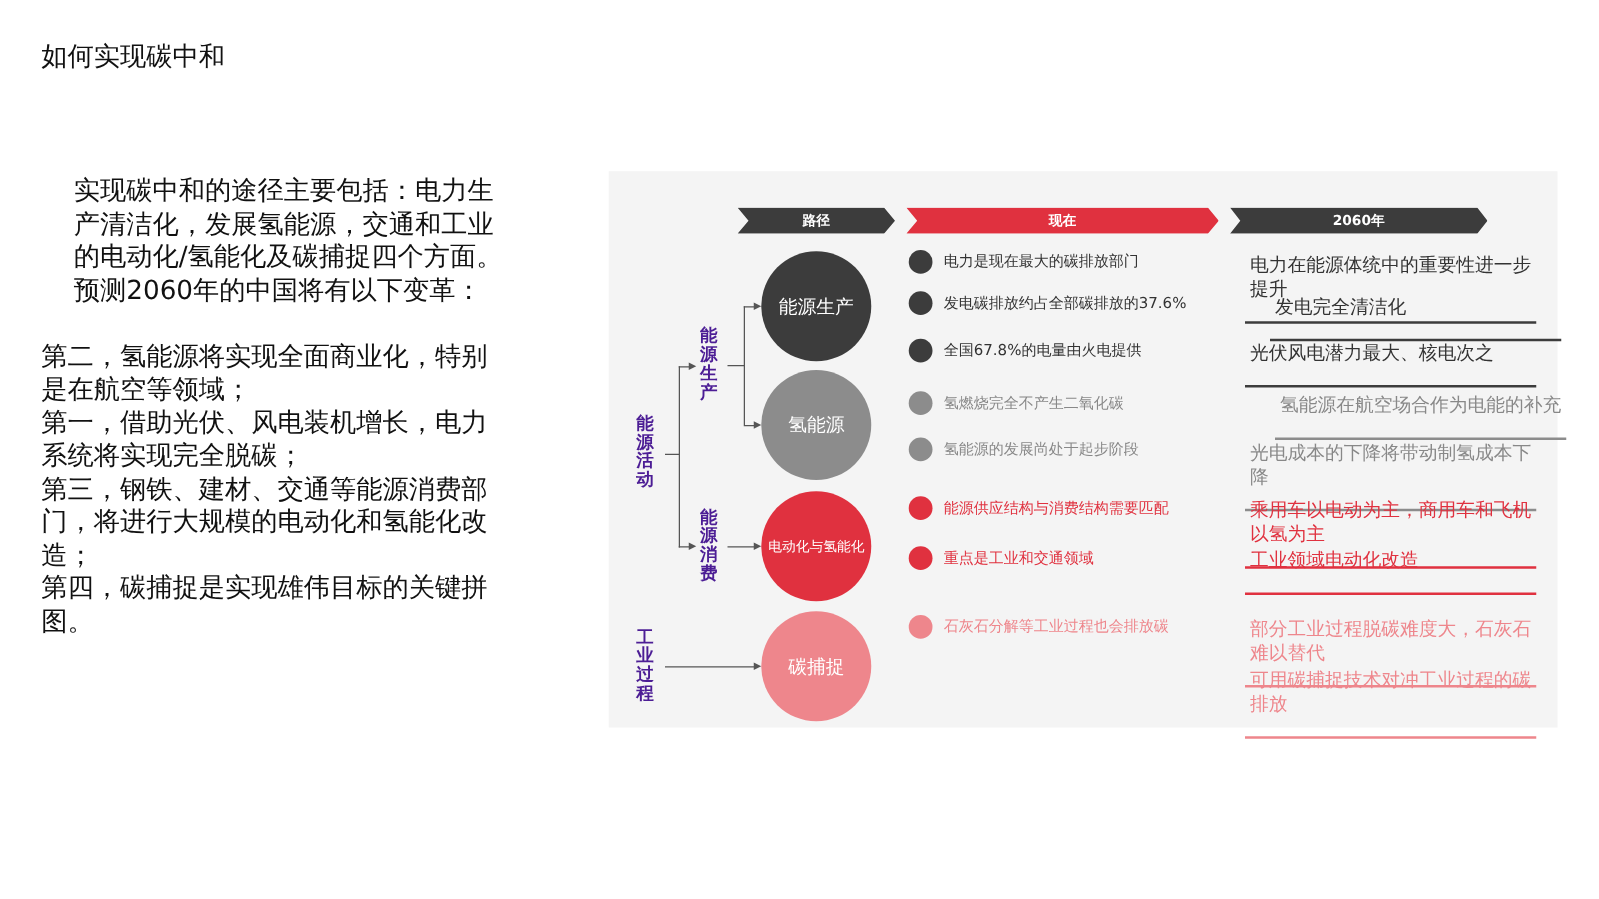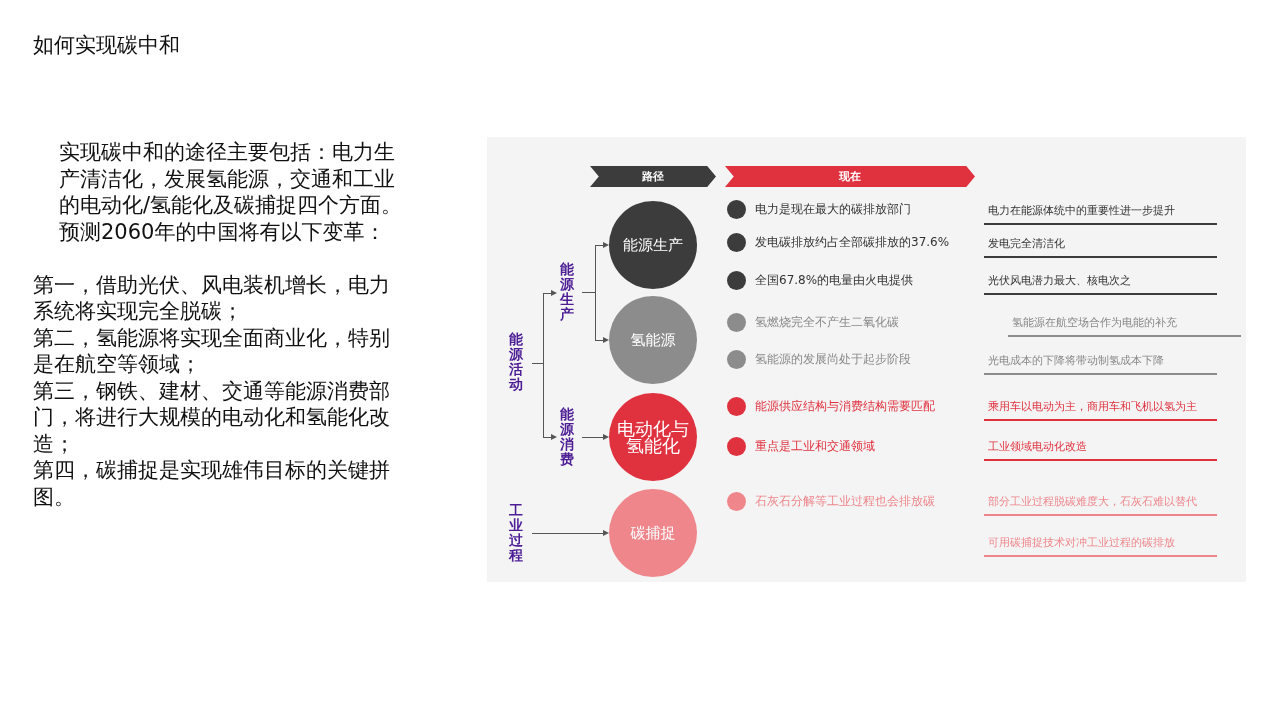--- a/index.html
+++ b/index.html
@@ -27,44 +27,45 @@
   .c-gray { background: #8c8c8c; }
   .c-red { background: #e0313f; }
   .c-pink { background: #ee868c; }
 
   .line { position: absolute; background: #555; }
   .arrow { position: absolute; width: 0; height: 0; border-top: 3px solid transparent; border-bottom: 3px solid transparent; border-left: 6px solid #555; }
 
   .row { position: absolute; left: 240px; display: flex; align-items: center; }
   .dot { width: 19px; height: 19px; border-radius: 50%; margin-right: 9px; flex-shrink: 0; }
   .now-text { font-size: 12px; }
-  .future { position: absolute; left: 497px; width: 233px; font-size: 11px; padding-left: 4px; padding-bottom: 5px; border-bottom: 2px solid; }
+  .future { position: absolute; left: 509px; width: 233px; font-size: 15px; padding-left: 4px; padding-bottom: 16px; border-bottom: 2px solid; }
 
   .t-dark { color: #333; } .b-dark { background: #3c3c3c; } .u-dark { border-color: #3c3c3c; }
   .t-gray { color: #888; } .b-gray { background: #8c8c8c; } .u-gray { border-color: #8c8c8c; }
   .t-red { color: #e0313f; } .b-red { background: #e0313f; } .u-red { border-color: #e0313f; }
   .t-pink { color: #ee868c; } .b-pink { background: #ee868c; } .u-pink { border-color: #ee868c; }
 </style>
 </head>
 <body>
 
 <div class="slide-title">如何实现碳中和</div>
 
 <div class="body-text">
   <p class="indent">实现碳中和的途径主要包括：电力生产清洁化，发展氢能源，交通和工业的电动化/氢能化及碳捕捉四个方面。预测2060年的中国将有以下变革：</p>
   <div class="gap"></div>
+  <p>第二，氢能源将实现全面商业化，特别是在航空等领域；</p>
   <p>第一，借助光伏、风电装机增长，电力系统将实现完全脱碳；</p>
-  <p>第二，氢能源将实现全面商业化，特别是在航空等领域；</p>
   <p>第三，钢铁、建材、交通等能源消费部门，将进行大规模的电动化和氢能化改造；</p>
   <p>第四，碳捕捉是实现雄伟目标的关键拼图。</p>
 </div>
 
 <div class="figure">
   <div class="hdr dark hdr-path">路径</div>
   <div class="hdr red hdr-now">现在</div>
+  <div class="hdr dark hdr-2060">2060年</div>
 
   <div class="vlabel" style="left:21px; top:195px;">能源活动</div>
   <div class="vlabel" style="left:72px; top:125px;">能源生产</div>
   <div class="vlabel" style="left:72px; top:270px;">能源消费</div>
   <div class="vlabel" style="left:21px; top:366px;">工业过程</div>
 
   <div class="line" style="left:45px; top:226px; width:12px; height:1px;"></div>
   <div class="line" style="left:56px; top:156px; width:1px; height:145px;"></div>
   <div class="line" style="left:56px; top:156px; width:10px; height:1px;"></div>
   <div class="arrow" style="left:64px; top:153px;"></div>
@@ -78,34 +79,34 @@
   <div class="line" style="left:108px; top:203px; width:10px; height:1px;"></div>
   <div class="arrow" style="left:116px; top:200px;"></div>
 
   <div class="line" style="left:95px; top:300px; width:23px; height:1px;"></div>
   <div class="arrow" style="left:116px; top:297px;"></div>
   <div class="line" style="left:45px; top:396px; width:73px; height:1px;"></div>
   <div class="arrow" style="left:116px; top:393px;"></div>
 
   <div class="circle c-dark" style="left:122px; top:64px;">能源生产</div>
   <div class="circle c-gray" style="left:122px; top:159px;">氢能源</div>
-  <div class="circle c-red" style="left:122px; top:256px; font-size:18px; padding:0 4px;">电动化与氢能化</div>
+  <div class="circle c-red" style="left:122px; top:256px; font-size:11px; padding:0 4px;">电动化与氢能化</div>
   <div class="circle c-pink" style="left:122px; top:352px;">碳捕捉</div>
 
   <div class="row" style="top:63px;">
       <span class="dot b-dark"></span>
       <span class="now-text t-dark">电力是现在最大的碳排放部门</span>
     </div>
   <div class="future t-dark u-dark" style="top:66px;">电力在能源体统中的重要性进一步提升</div>
 
   <div class="row" style="top:96px;">
       <span class="dot b-dark"></span>
       <span class="now-text t-dark">发电碳排放约占全部碳排放的37.6%</span>
     </div>
-  <div class="future t-dark u-dark" style="top:99px;">发电完全清洁化</div>
+  <div class="future t-dark u-dark" style="top:99px;margin-left:20px;">发电完全清洁化</div>
 
   <div class="row" style="top:134px;">
       <span class="dot b-dark"></span>
       <span class="now-text t-dark">全国67.8%的电量由火电提供</span>
     </div>
   <div class="future t-dark u-dark" style="top:136px;">光伏风电潜力最大、核电次之</div>
 
   <div class="row" style="top:176px;">
       <span class="dot b-gray"></span>
       <span class="now-text t-gray">氢燃烧完全不产生二氧化碳</span>

